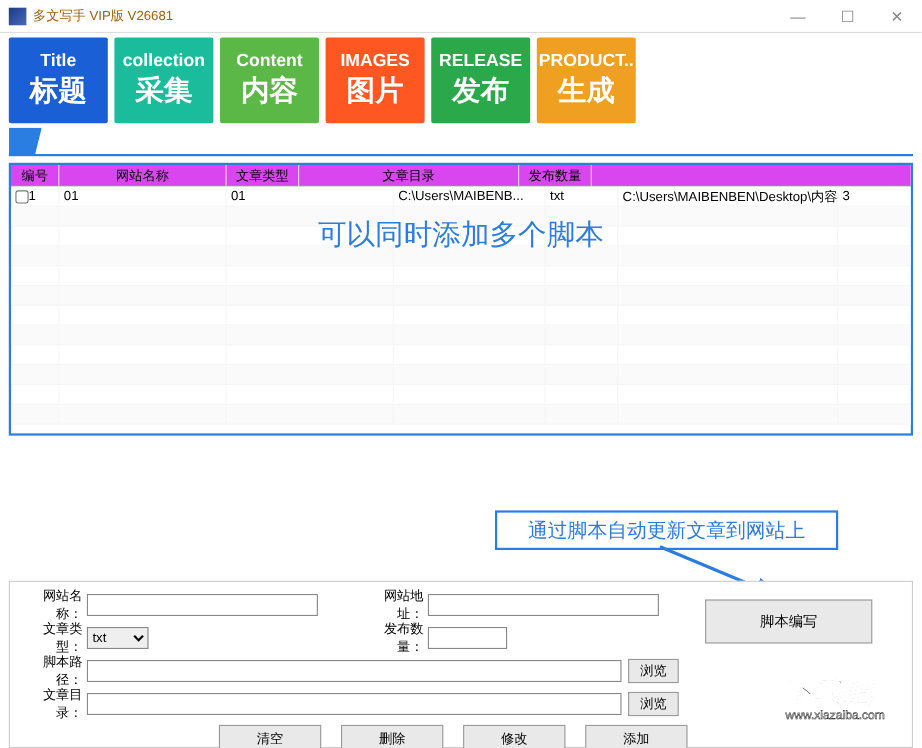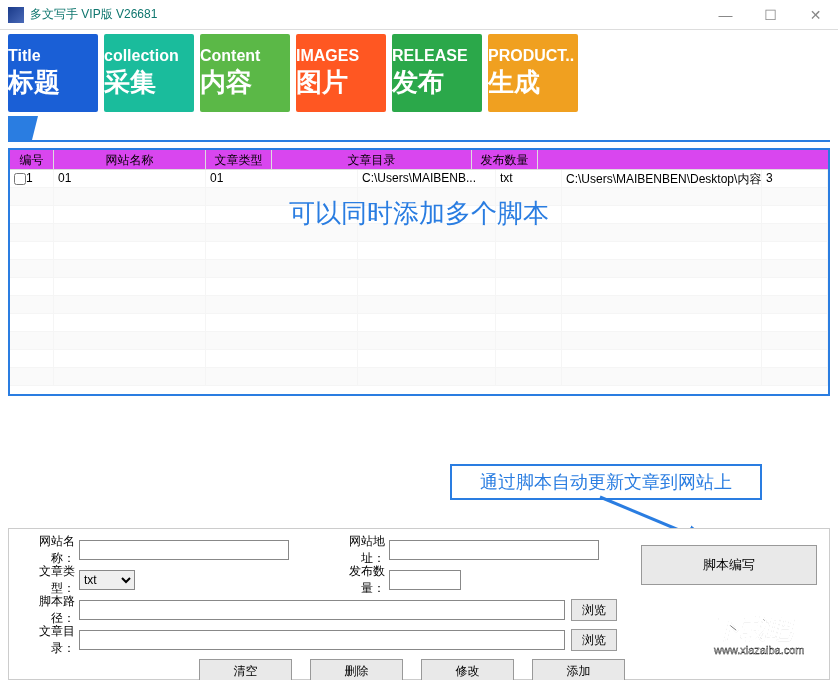--- a/index.html
+++ b/index.html
@@ -1,25 +1,25 @@
 <!DOCTYPE html>
 <html><head>
   <meta charset="utf-8">
   <style>
     * { box-sizing: border-box; margin: 0; padding: 0; }
     body { font-family: "Microsoft YaHei", sans-serif; font-size: 12px; background: #fff; width: 838px; height: 680px; overflow: hidden; position: relative; }
     
     .titlebar { height: 30px; background: #fff; border-bottom: 1px solid #ddd; display: flex; align-items: center; padding-left: 8px; }
     .titlebar-icon { width: 16px; height: 16px; background: linear-gradient(135deg,#1a3a8a,#4a6ab8); margin-right: 6px; }
-    .titlebar-text { flex: 1; color: #0f766e; font-size: 12px; }
+    .titlebar-text { flex: 1; color: #a16207; font-size: 12px; }
     .win-controls { display: flex; }
     .win-btn { width: 45px; height: 30px; display: flex; align-items: center; justify-content: center; color: #888; font-size: 14px; cursor: pointer; }
     
     .toolbar { display: flex; padding: 4px 8px; gap: 6px; }
-    .tool-btn { width: 90px; height: 78px; display: flex; flex-direction: column; justify-content: center; color: #fff; font-weight: bold; cursor: pointer; border-radius: 2px; }
+    .tool-btn { width: 90px; height: 78px; display: flex; flex-direction: column; align-items: center; justify-content: center; color: #fff; font-weight: bold; cursor: pointer; border-radius: 2px; }
     .tool-btn .en { font-size: 16px; font-family: Arial, sans-serif; }
     .tool-btn .cn { font-size: 26px; }
     .tb-blue { background: #1a5fd6; }
     .tb-teal { background: #1abc9c; }
     .tb-green1 { background: #5bb847; }
     .tb-orange { background: #ff5722; }
     .tb-yellow { background: #f0a020; }
     .tb-green2 { background: #2ba84a; }
     
     .tabs { height: 26px; border-bottom: 2px solid #2a7de1; margin: 0 8px; }
@@ -47,21 +47,21 @@
     .form-area { position: absolute; bottom: 0; left: 8px; right: 8px; height: 152px; border: 1px solid #ccc; padding: 10px; background: #fff; }
     .form-left { position: absolute; left: 10px; top: 10px; width: 606px; }
     .form-row { display: flex; align-items: center; margin-bottom: 8px; height: 22px; }
     .form-label { width: 60px; text-align: right; padding-right: 4px; }
     .form-input { border: 1px solid #888; height: 20px; padding: 0 4px; font-size: 12px; }
     .sel { border: 1px solid #888; height: 20px; font-size: 12px; }
     .btn-small { border: 1px solid #999; background: #e9e9e9; height: 22px; padding: 0 8px; cursor: pointer; font-size: 12px; }
     .btn-med { border: 1px solid #999; background: #e9e9e9; height: 24px; width: 100px; cursor: pointer; font-size: 12px; }
     .btn-row { display: flex; gap: 18px; margin-left: 180px; margin-top: 4px; }
     .form-right { position: absolute; right: 10px; top: 16px; width: 178px; }
-    .btn-large { border: 1px solid #999; background: #e9e9e9; height: 40px; width: 176px; cursor: pointer; font-size: 13px; margin-bottom: 10px; display: block; }
+    .btn-large { border: 1px solid #999; background: #e9e9e9; height: 40px; width: 152px; cursor: pointer; font-size: 13px; margin-bottom: 10px; display: block; }
     
     .watermark { position: absolute; right: 0; bottom: 18px; pointer-events: none; }
   </style>
 </head>
 <body>
 
 <div class="titlebar">
   <div class="titlebar-icon"></div>
   <div class="titlebar-text">多文写手 VIP版    V26681</div>
   <div class="win-controls">

